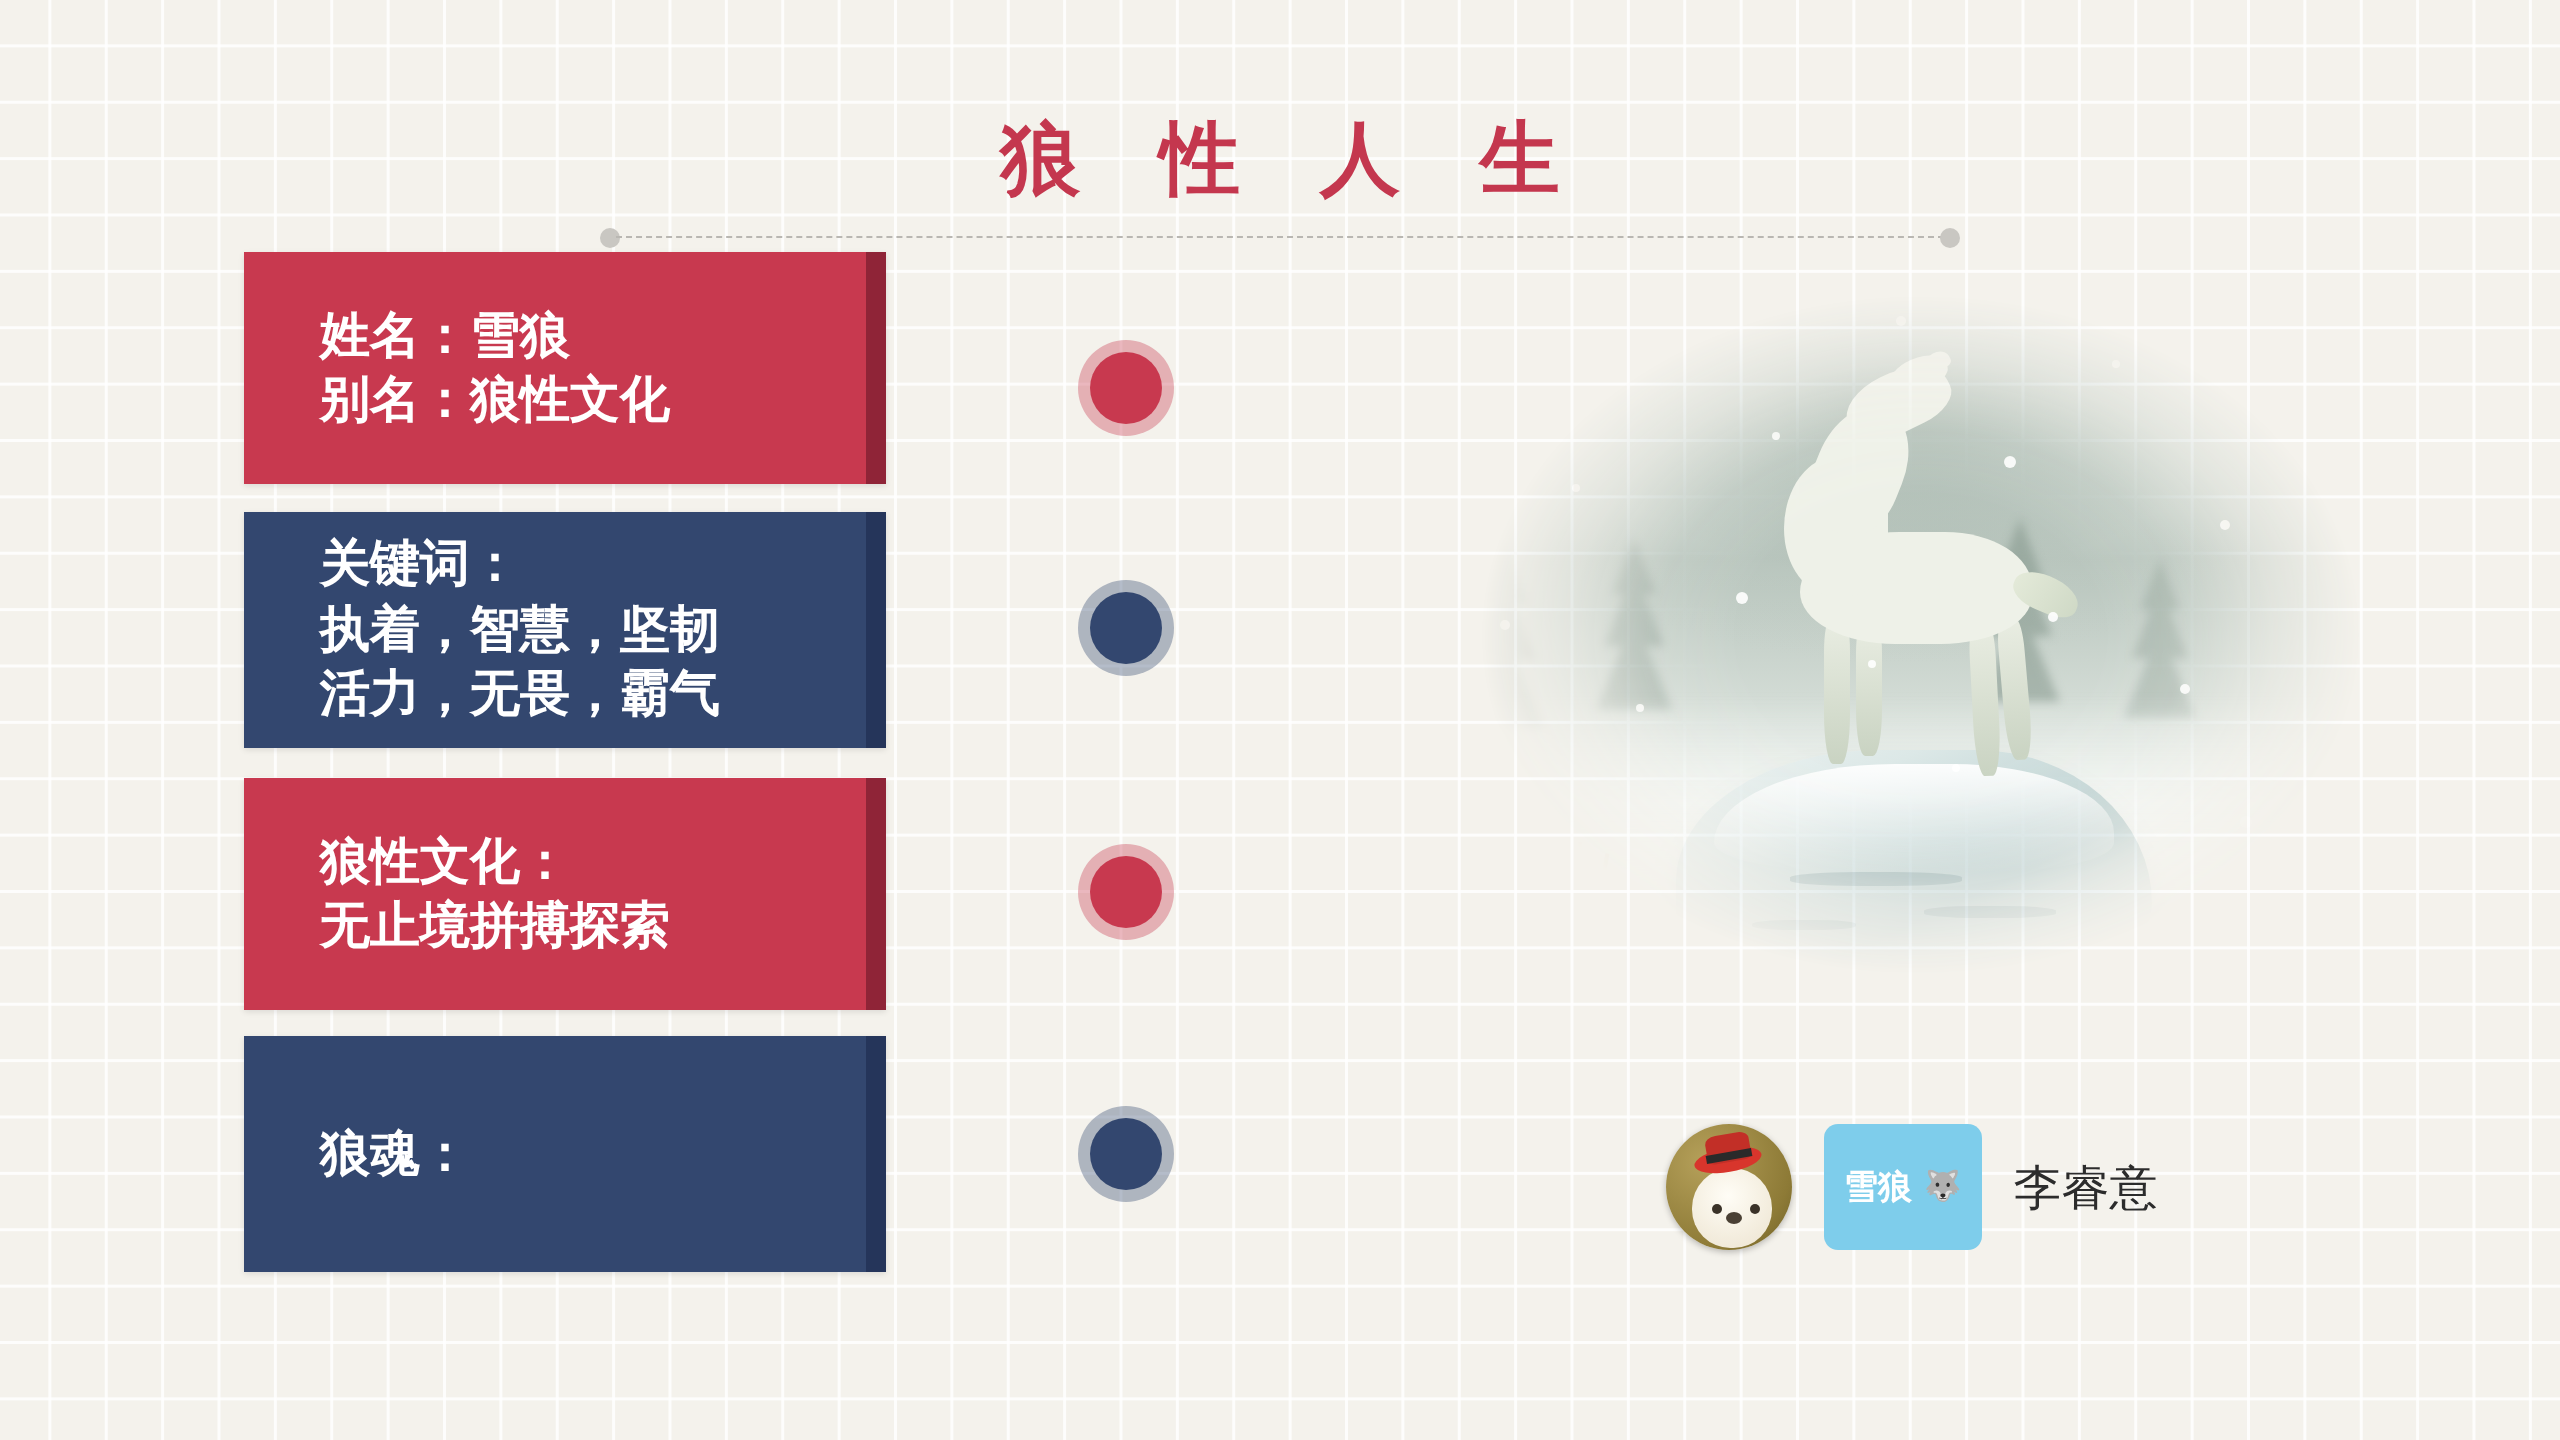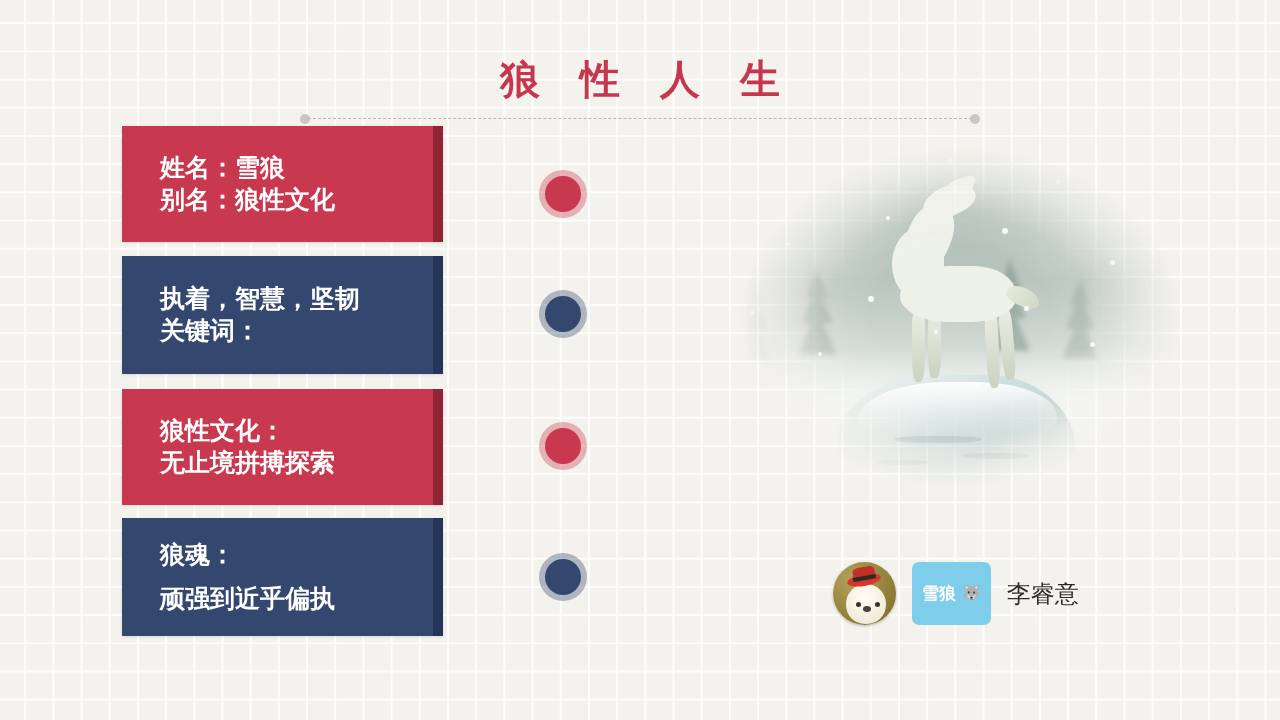--- a/index.html
+++ b/index.html
@@ -306,34 +306,34 @@
   </div>
 
   <div class="card red" style="top:126px;height:116px;">
     <div class="edge"></div>
     <div class="ln">姓名：雪狼</div>
     <div class="ln">别名：狼性文化</div>
   </div>
 
   <div class="card navy" style="top:256px;height:118px;">
     <div class="edge"></div>
+    <div class="ln">关键词：</div>
     <div class="ln">执着，智慧，坚韧</div>
-    <div class="ln">关键词：</div>
+    <div class="ln">活力，无畏，霸气</div>
   </div>
 
   <div class="card red" style="top:389px;height:116px;">
     <div class="edge"></div>
     <div class="ln">狼性文化：</div>
     <div class="ln">无止境拼搏探索</div>
   </div>
 
   <div class="card navy" style="top:518px;height:118px;gap:12px;">
     <div class="edge"></div>
     <div class="ln">狼魂：</div>
-    <div class="ln">顽强到近乎偏执</div>
   </div>
 
   <div class="bullet red" style="left:539px;top:170px;">
     <span class="core"></span>
   </div>
   <div class="bullet navy" style="left:539px;top:290px;">
     <span class="core"></span>
   </div>
   <div class="bullet red" style="left:539px;top:422px;">
     <span class="core"></span>

